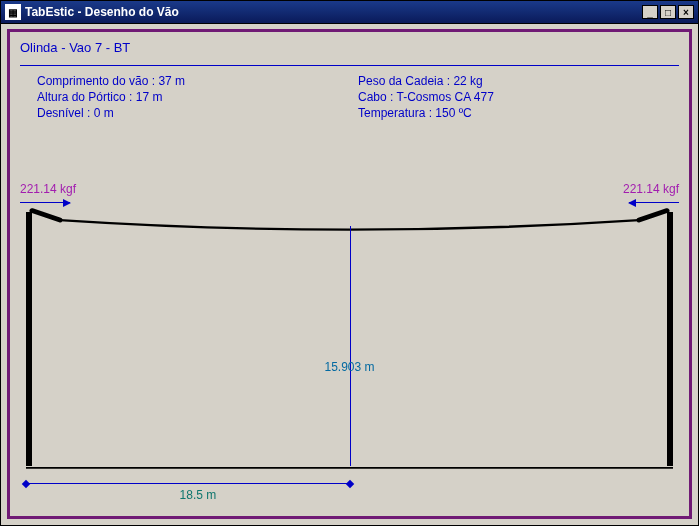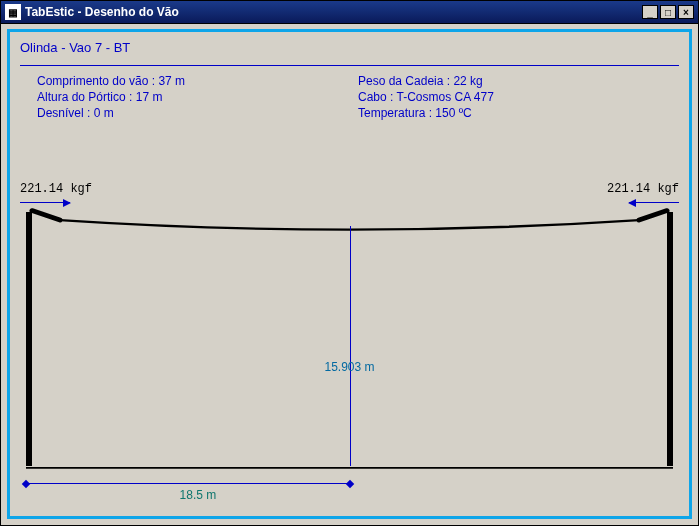--- a/index.html
+++ b/index.html
@@ -4,30 +4,30 @@
 <style>
   html,body{margin:0;padding:0;font-family:"Tahoma","Arial",sans-serif;font-size:12px;}
   body{background:#d5d1c8;}
   .window{width:699px;height:526px;background:#d5d1c8;border:1px solid #000;box-sizing:border-box;position:relative;}
   .titlebar{height:22px;background:linear-gradient(#1a3a8a,#0a1a5a);color:#fff;display:flex;align-items:center;padding:0 4px;font-weight:bold;border-bottom:1px solid #000;}
   .titlebar .icon{width:16px;height:16px;background:#fff;margin-right:4px;display:inline-flex;align-items:center;justify-content:center;font-size:10px;color:#000;}
   .titlebar .title{flex:1;}
   .titlebar .btns{display:flex;gap:2px;}
   .titlebar .wbtn{width:16px;height:14px;background:#d5d1c8;border:1px solid #000;box-sizing:border-box;display:flex;align-items:center;justify-content:center;font-size:10px;color:#000;cursor:pointer;}
   .client{position:absolute;top:22px;left:0;right:0;bottom:0;padding:6px;box-sizing:border-box;}
-  .panel{width:100%;height:100%;background:#d5d1c8;border:3px solid #0ea5e9;box-sizing:border-box;position:relative;}
+  .panel{width:100%;height:100%;background:#d5d1c8;border:3px solid #701a75;box-sizing:border-box;position:relative;}
   .hdr{padding:8px 10px 4px 10px;color:#0000c8;}
   .hdr .h1{font-size:13px;margin-bottom:6px;}
   hr.rule{border:none;border-top:1px solid #0000c8;margin:0 10px 6px 10px;}
   .info{display:flex;padding:0 10px 0 27px;color:#0000c8;}
   .info .col{flex:1;}
   .info .row{margin:2px 0;}
   .canvas{position:absolute;left:10px;right:10px;top:150px;bottom:10px;}
   
-  .force{position:absolute;color:#000000;font-size:12px;font-family:Liberation Mono, monospace;}
+  .force{position:absolute;color:#a21caf;font-size:12px;}
   .force.left{left:0;top:0;}
   .force.right{right:0;top:0;}
   .arrow{position:absolute;height:0;border-top:1px solid #0000c8;}
   .arrow::after{content:"";position:absolute;width:0;height:0;border-top:4px solid transparent;border-bottom:4px solid transparent;}
   .arrow.right-arrow::after{right:-1px;top:-4px;border-left:8px solid #0000c8;}
   .arrow.left-arrow::after{left:-1px;top:-4px;border-right:8px solid #0000c8;}
   .arrow.left{left:0;top:20px;width:50px;}
   .arrow.right{right:0;top:20px;width:50px;}
   
   .tower{position:absolute;top:30px;bottom:40px;width:6px;background:#000;}

